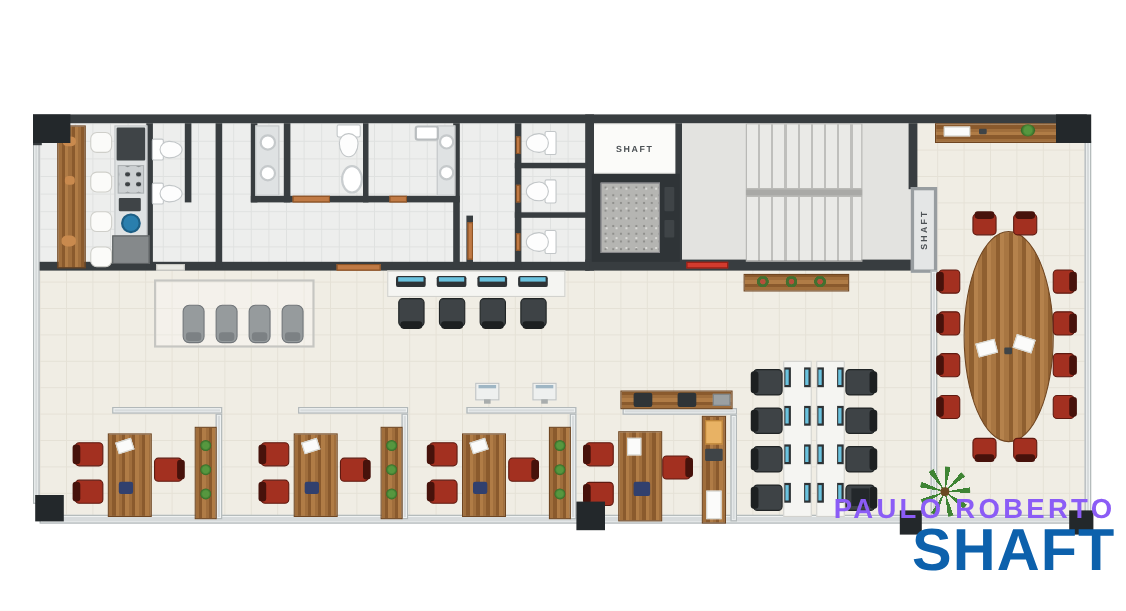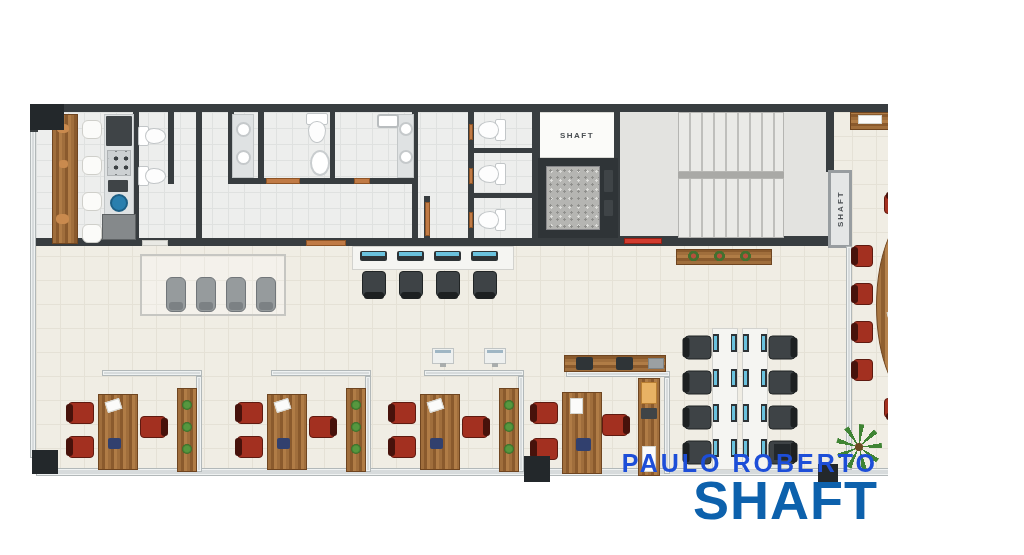--- a/index.html
+++ b/index.html
@@ -1,16 +1,16 @@
 <!DOCTYPE html>
 <html><head>
 <meta charset="utf-8">
 <style>
   html,body{margin:0;padding:0;background:#ffffff;}
-  #canvas{position:relative;width:888px;height:555px;background:#ffffff;overflow:hidden;
+  #canvas{position:relative;width:1024px;height:555px;background:#ffffff;overflow:hidden;
           font-family:"Liberation Sans", sans-serif;}
   .el{position:absolute;box-sizing:border-box;}
 
   
   .t-floor-main{background:#f0ede4;
     background-image:linear-gradient(#e5e1d6 1px,transparent 1px),linear-gradient(90deg,#e5e1d6 1px,transparent 1px);
     background-size:24px 24px;}
   .t-floor-bath{background:#edeeed;
     background-image:linear-gradient(#dfe1e0 1px,transparent 1px),linear-gradient(90deg,#dfe1e0 1px,transparent 1px);
     background-size:16px 16px;}
@@ -301,16 +301,16 @@
       <div class="el t-column" style="left: 774px; top: 444px; width: 16px; height: 16px;"></div>
       <div class="el t-column" style="left: 818px; top: 464px; width: 20px; height: 22px;"></div>
       <div class="el t-column" style="left: 972px; top: 464px; width: 22px; height: 22px;"></div>
     </div>
 
   <div class="shaft-label" style="left:538px;top:112px;width:78px;height:46px;">SHAFT</div>
 
   <div class="shaft-label vertical" style="left:828px;top:170px;width:24px;height:78px;">SHAFT</div>
 
   <div class="brand">
-    <div class="brand-top" style="color: #1d4ed8; text-align: right;">PAULO ROBERTO</div>
+    <div class="brand-top" style="color: #8b5cf6; text-align: right;">PAULO ROBERTO</div>
     <div class="brand-main" style="color: rgb(13, 97, 172);">SHAFT</div>
   </div>
 </div>
 
 </body></html>

